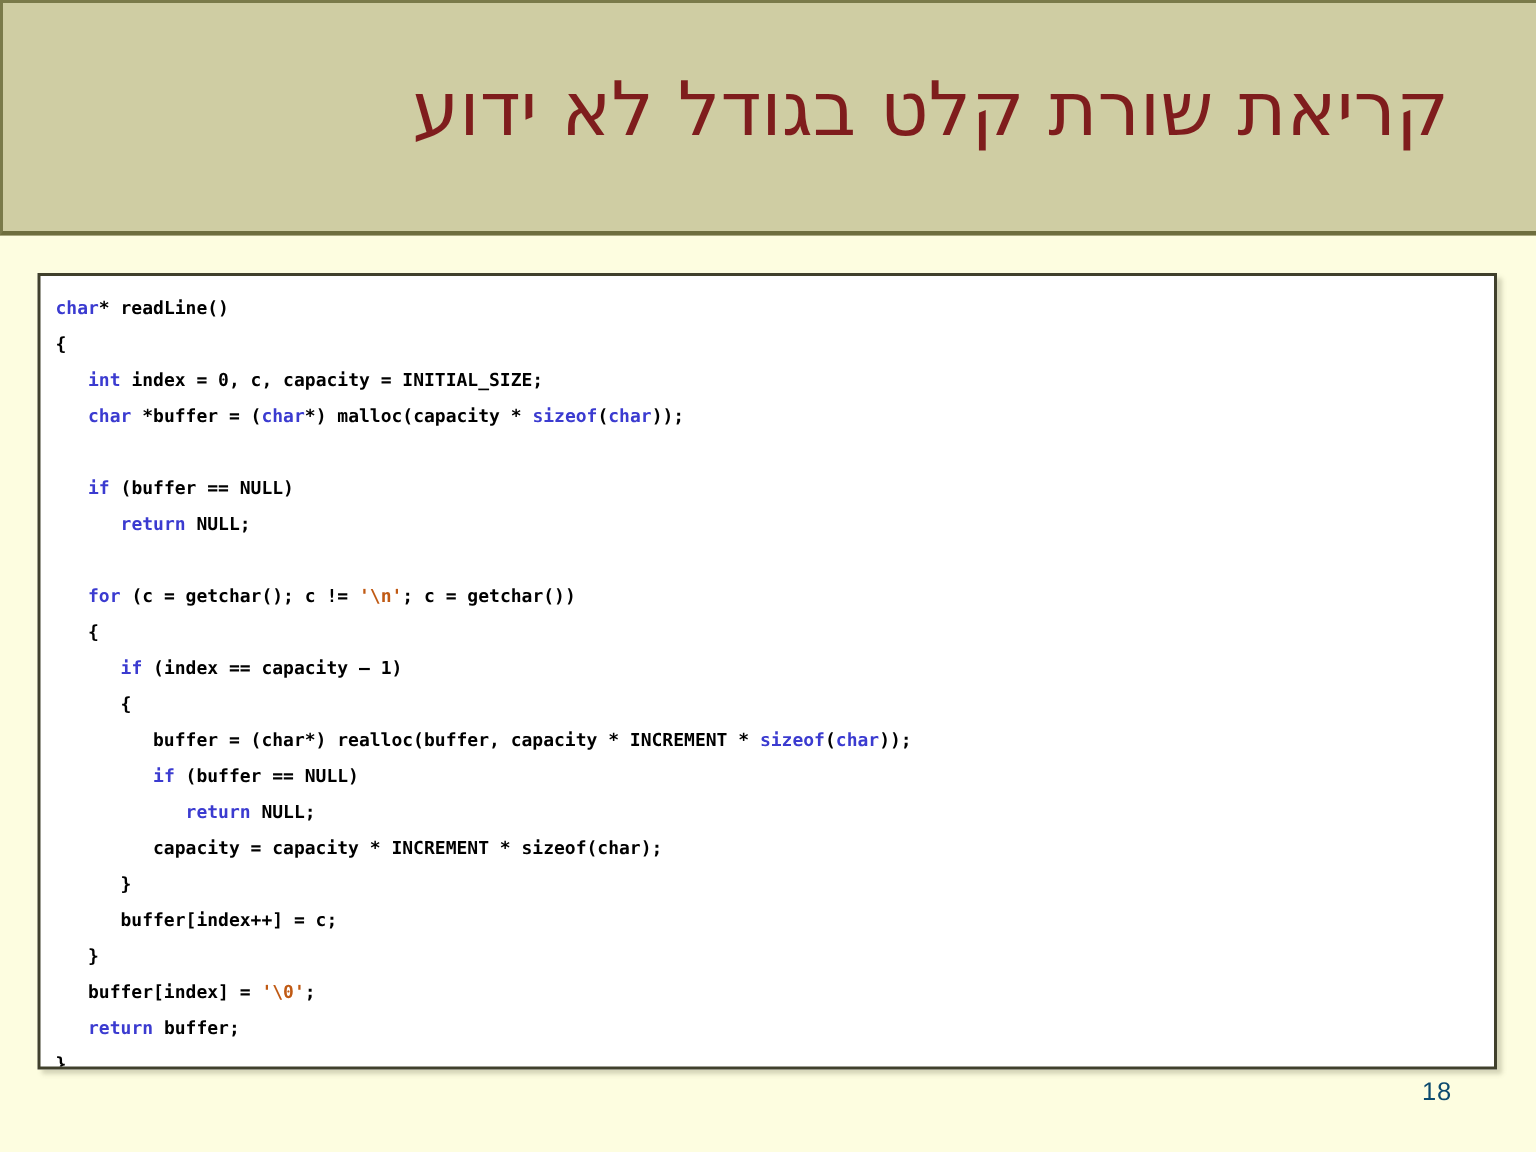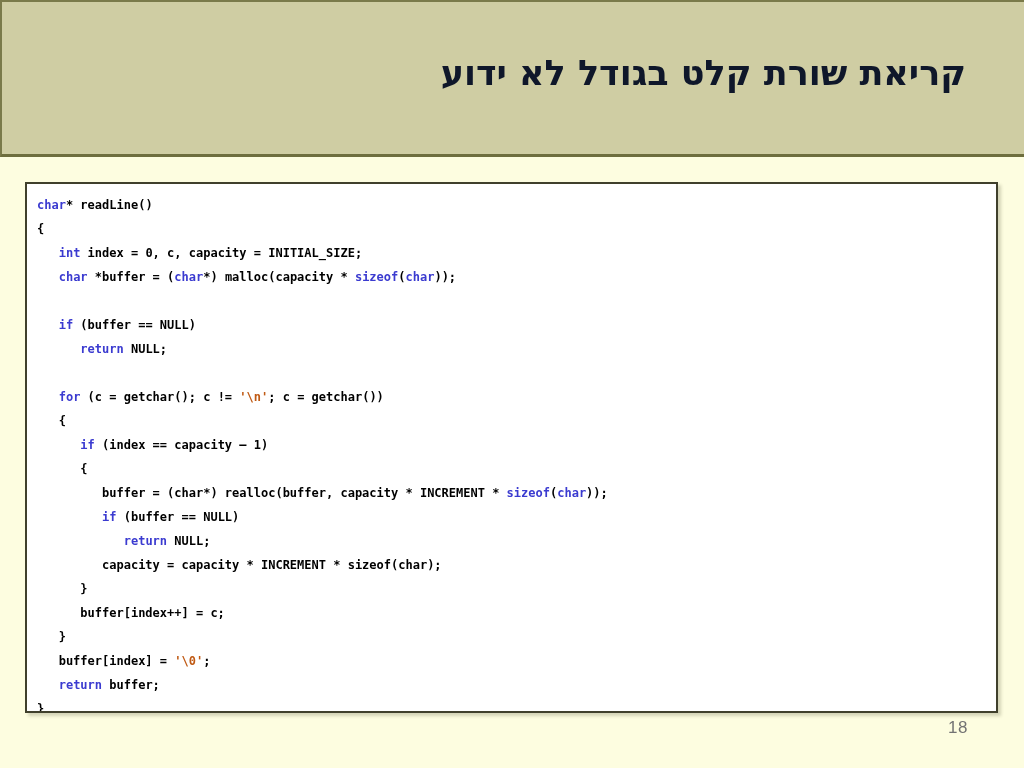--- a/index.html
+++ b/index.html
@@ -34,24 +34,24 @@
     border-left: 2px solid #7a7a4a;
     border-bottom: 3px solid #6e6e3e;
     box-sizing: border-box;
     display: flex;
     align-items: center;
     justify-content: flex-end;
   }
   #title-text {
     direction: rtl;
     unicode-bidi: bidi-override;
-    color: #0f172a;
+    color: #7f1d1d;
     font-family: "DejaVu Sans", sans-serif;
-    font-size: 35px;
-    font-weight: 700;
+    font-size: 50px;
+    font-weight: 400;
     line-height: 1.1;
     padding-right: 58px;
     padding-bottom: 10px;
     white-space: nowrap;
   }
 
   
   #code-box {
     position: absolute;
     left: 25px;
@@ -77,21 +77,21 @@
   .ln { height: 24px; }
   .kw  { color: #3b3bd0; }
   .str { color: #c05a14; }
   .pl  { color: #000000; }
 
   
   #page-number {
     position: absolute;
     right: 56px;
     top: 718px;
-    color: #737373;
+    color: #0c4a6e;
     font-family: "Liberation Sans", sans-serif;
     font-size: 17px;
     letter-spacing: 0.5px;
   }
 </style>
 </head>
 <body>
 
 <div id="slide">
 

